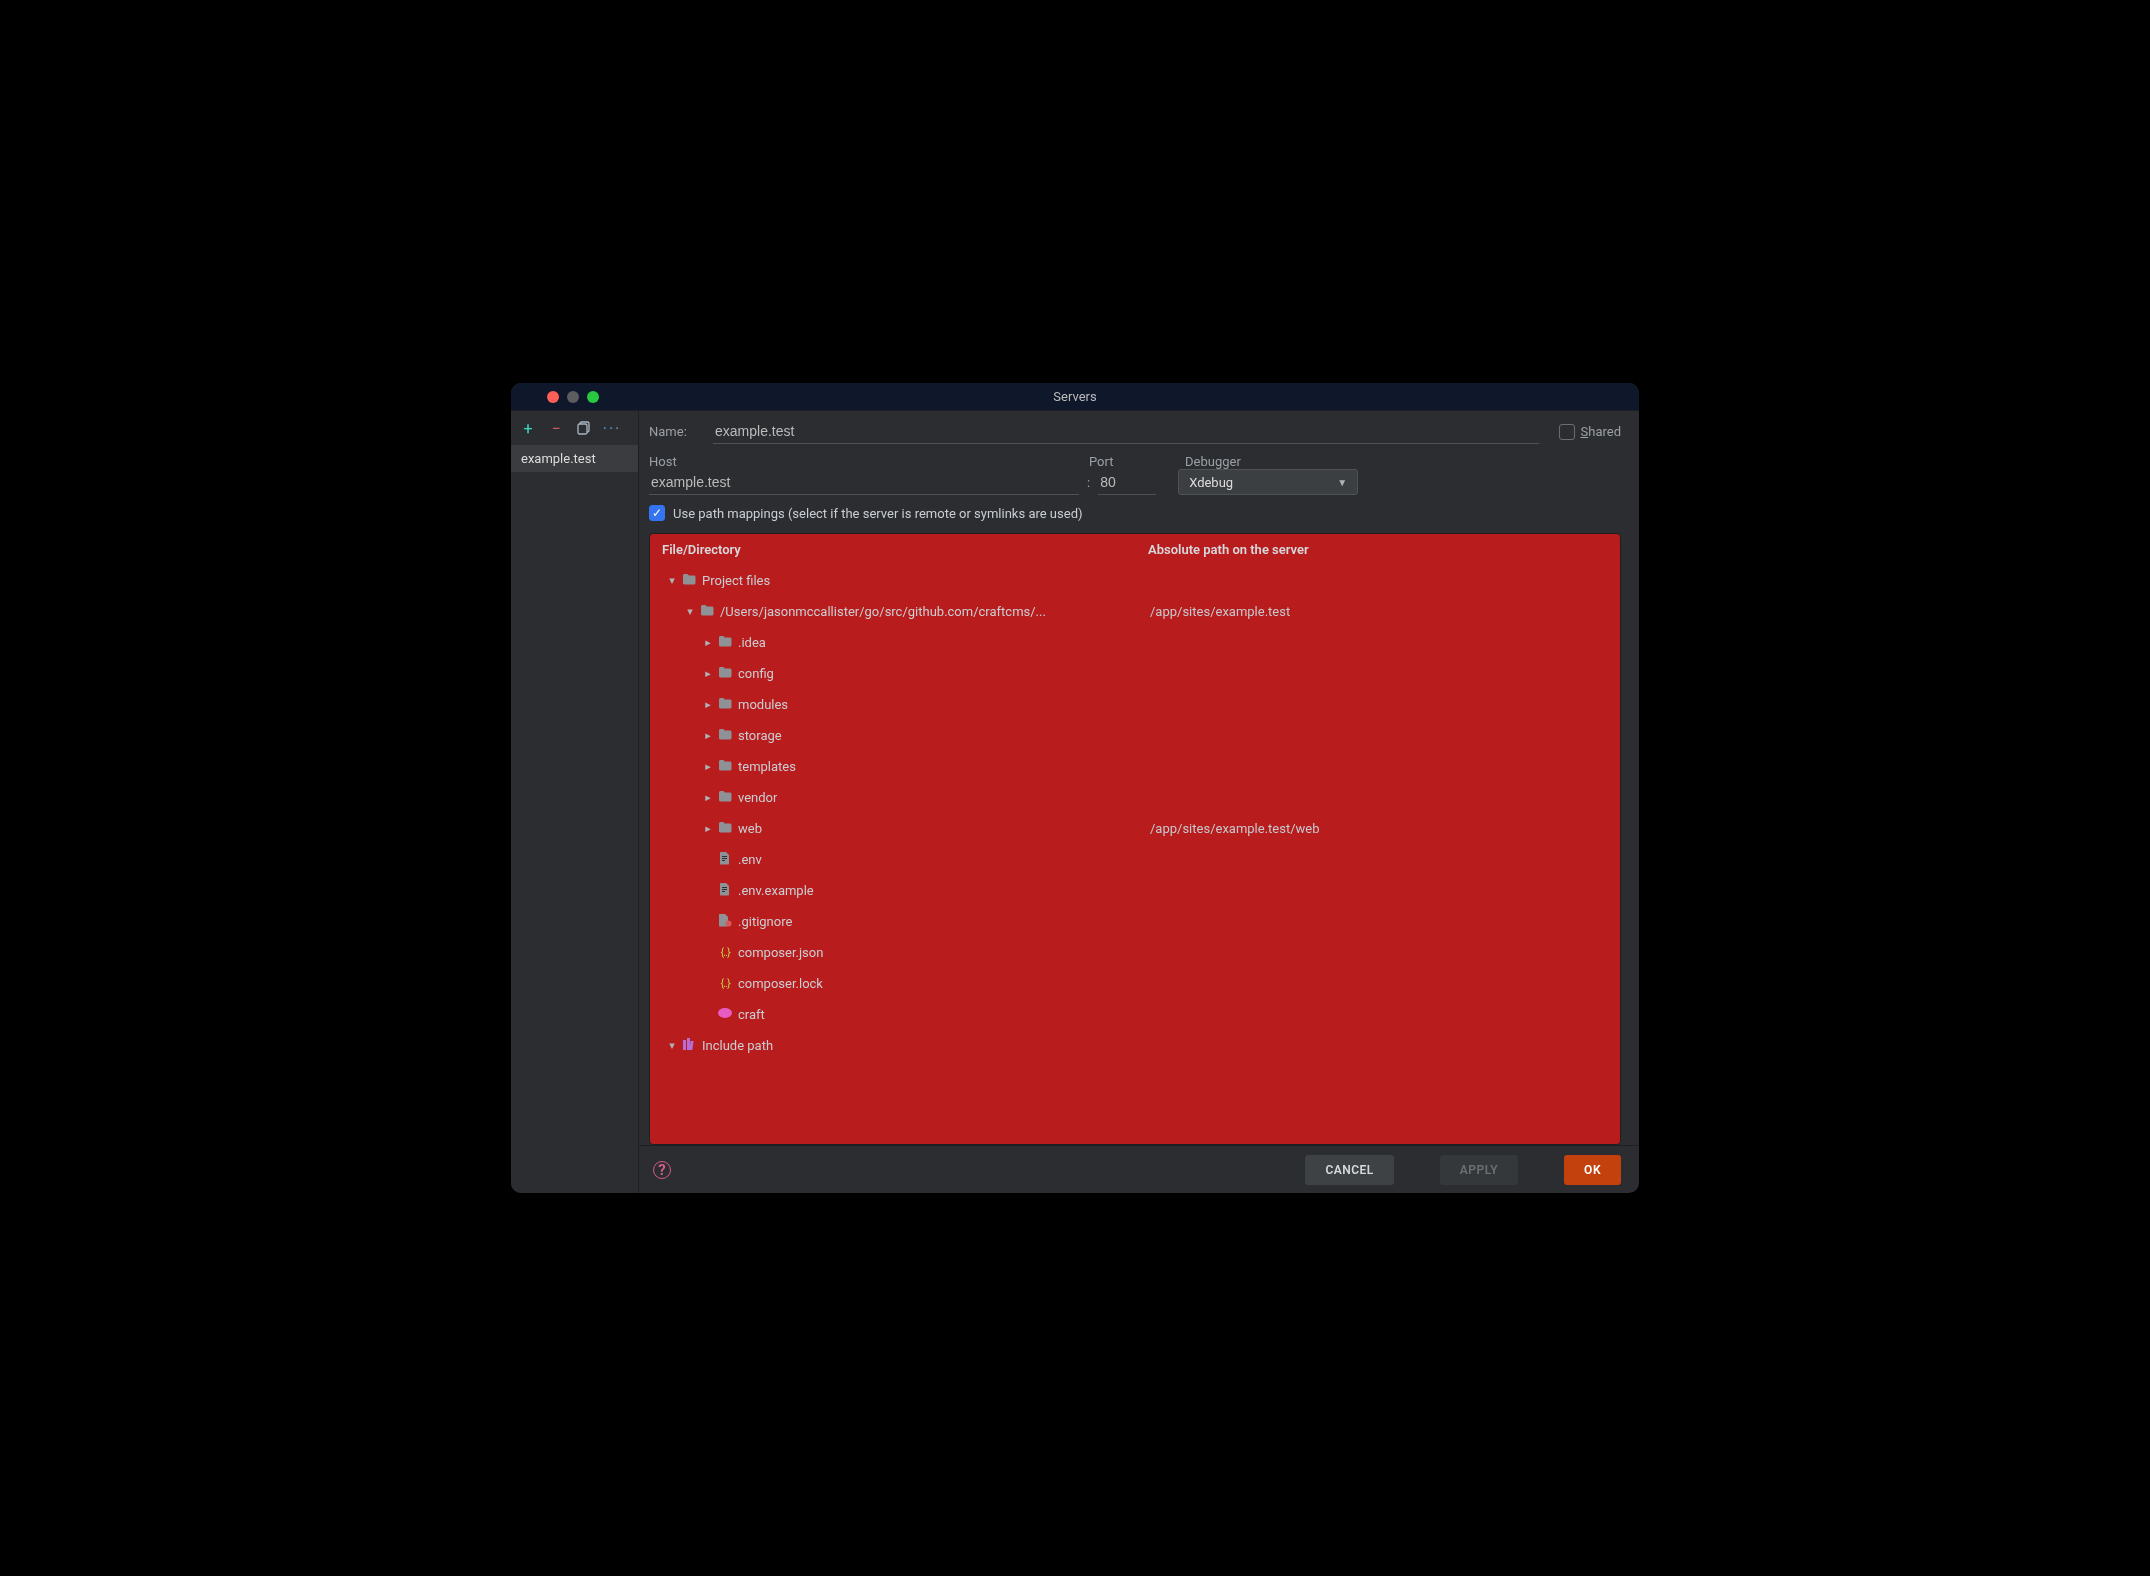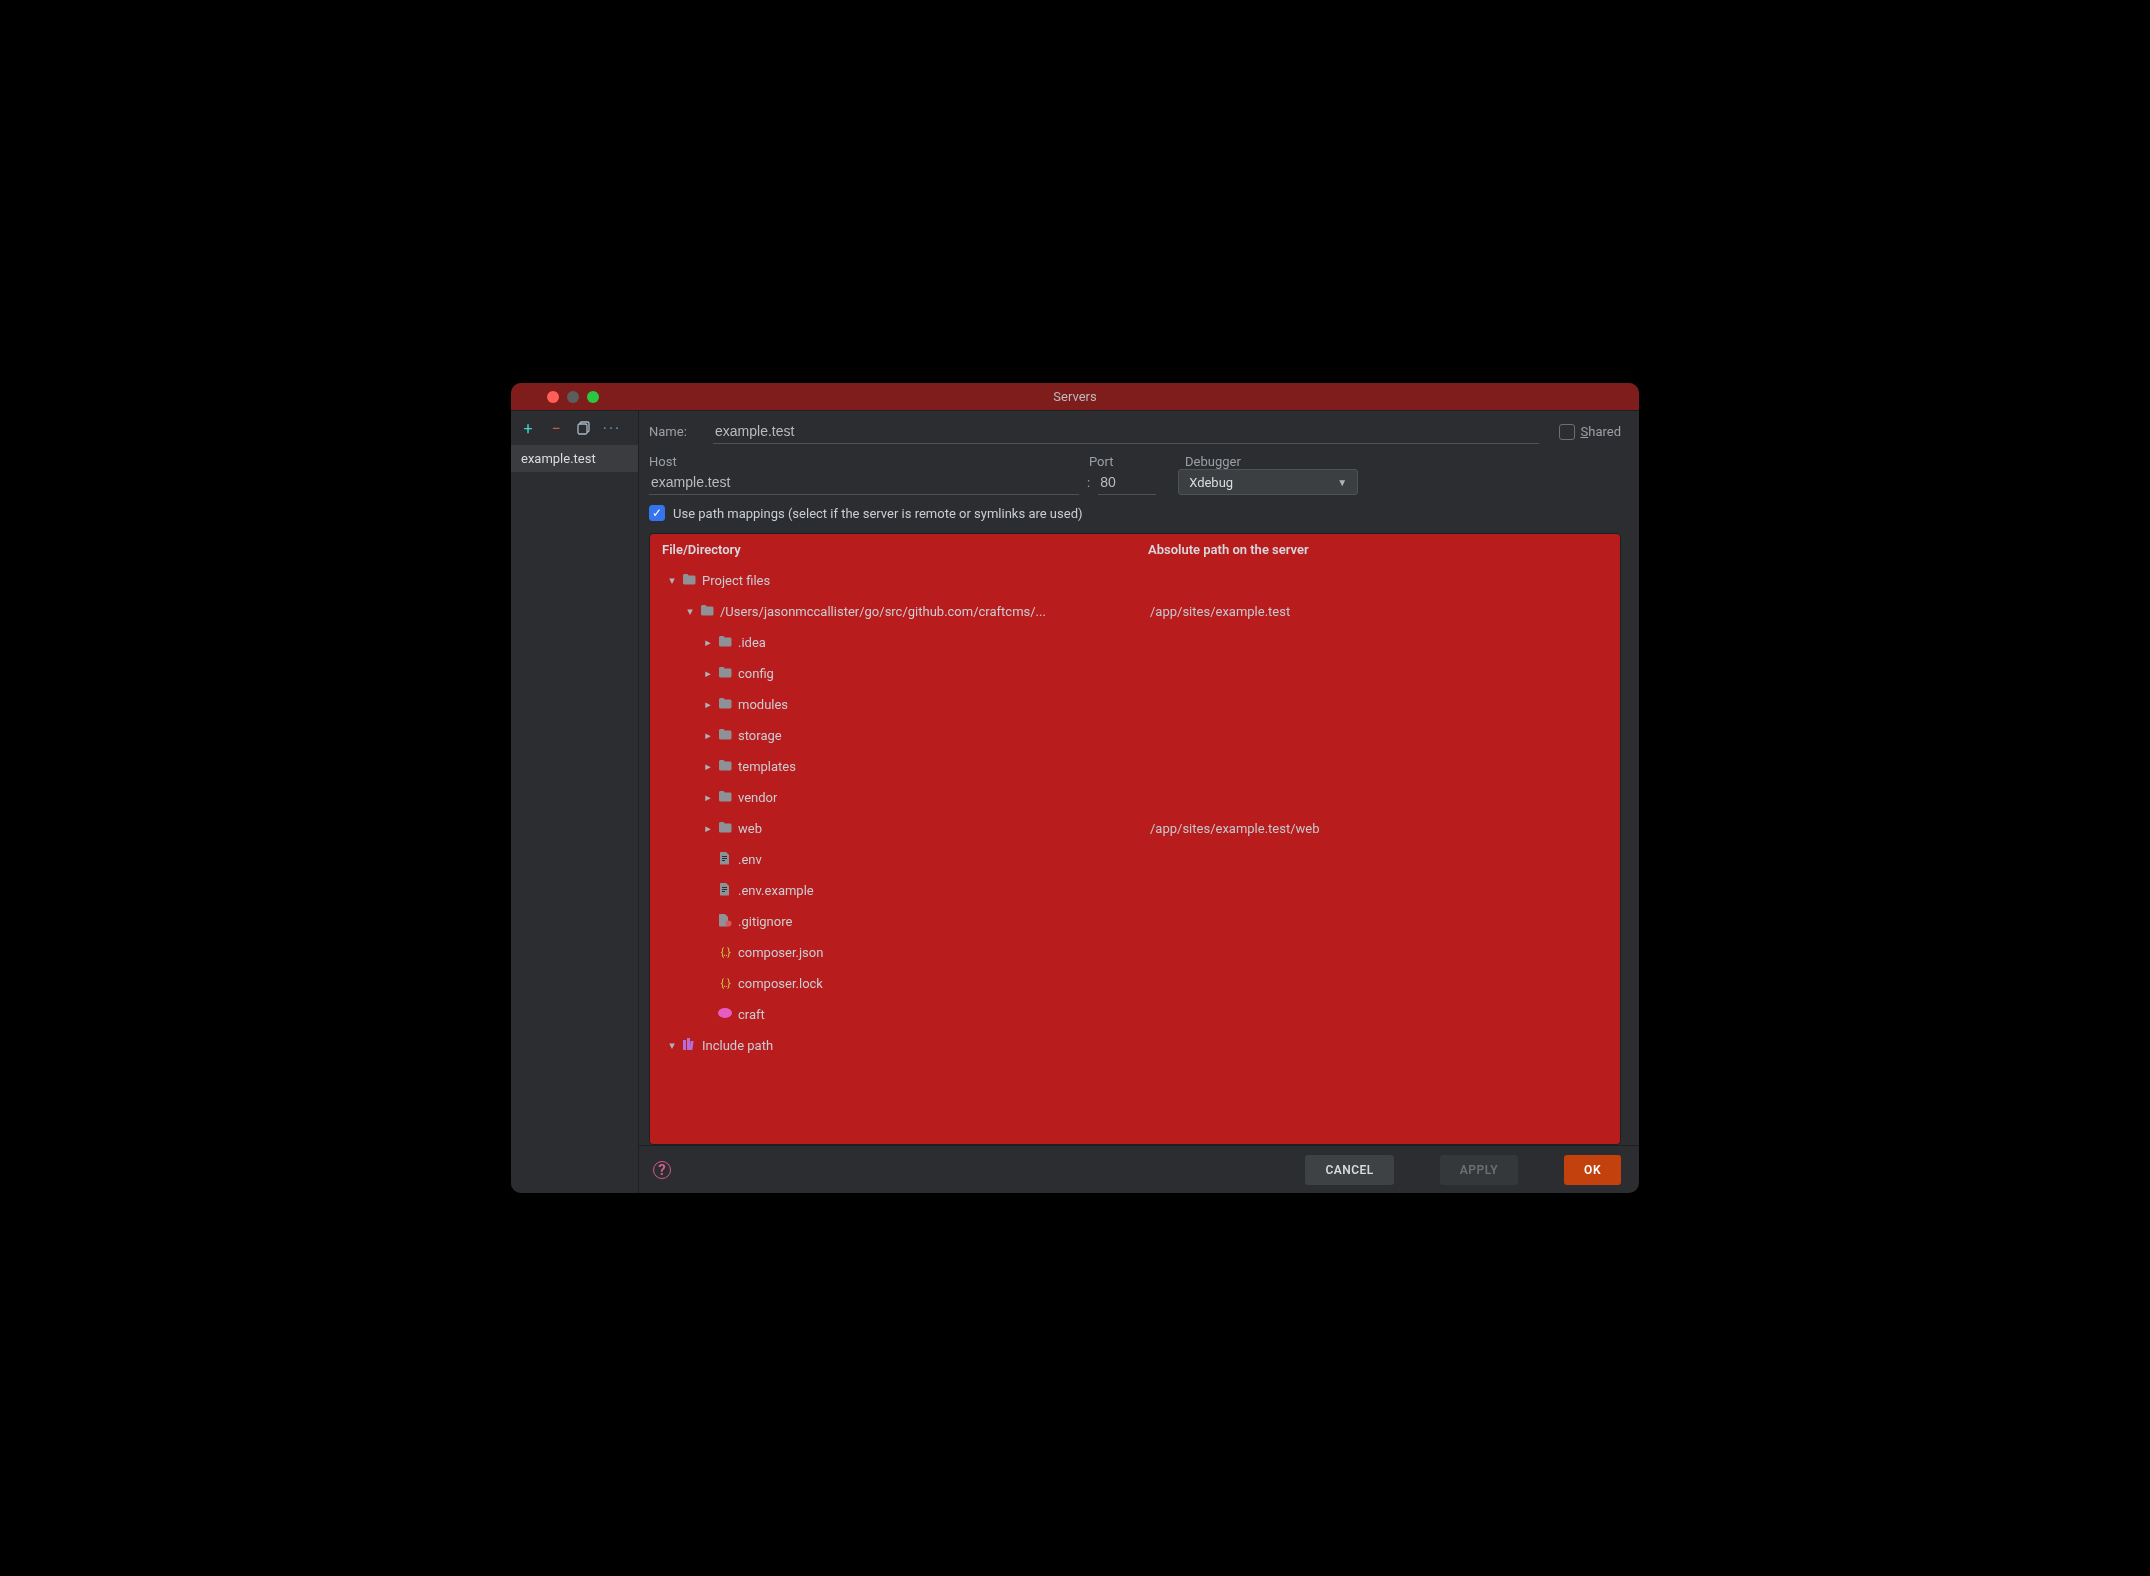--- a/index.html
+++ b/index.html
@@ -18,21 +18,21 @@
     height: 810px;
     background: #2b2d30;
     border-radius: 10px;
     overflow: hidden;
     display: flex;
     flex-direction: column;
     box-shadow: 0 20px 60px rgba(0,0,0,0.6);
   }
   .titlebar {
     height: 28px;
-    background: #7f1d1d;
+    background: #0f172a;
     display: flex;
     align-items: center;
     position: relative;
     border-bottom: 1px solid #1e1f22;
     padding-left: 24px;
   }
   .traffic-lights {
     display: flex;
     gap: 8px;
     padding-left: 12px;

